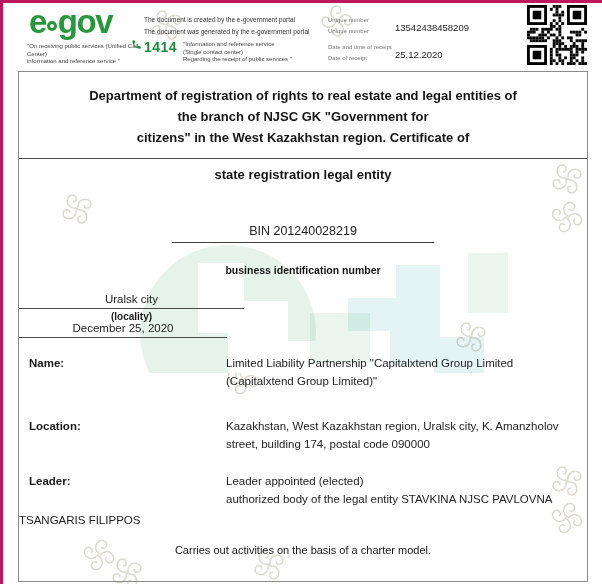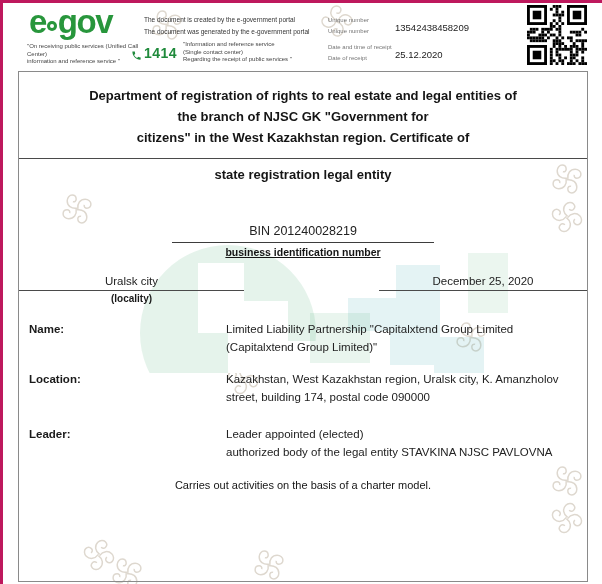--- a/index.html
+++ b/index.html
@@ -12,53 +12,53 @@
   .logo{position:absolute;left:26px;top:2px;font-weight:bold;font-size:33px;
         letter-spacing:-1.5px;color:#28963c;line-height:34px;}
   .logo-dot{display:inline-block;width:10px;height:10px;border-radius:50%;
         background:#28963c;position:relative;margin:0 1px 2px 1px;}
   .logo-dot::after{content:"";position:absolute;left:3px;top:3px;width:4px;height:4px;
         border-radius:50%;background:#fff;}
   .logo-caption{position:absolute;left:24px;top:40px;width:118px;font-size:6px;
         line-height:7.5px;color:#444;}
   .portal-lines{position:absolute;left:141px;top:11px;font-size:6.5px;line-height:11.5px;
         color:#333;white-space:pre-line;}
-  .phone-row{position:absolute;left:128px;top:42px;display:flex;align-items:flex-end;}
+  .phone-row{position:absolute;left:128px;top:36px;display:flex;align-items:flex-start;}
   .phone-icon{width:11px;height:11px;margin-right:2px;}
   .phone-number{font-size:14px;font-weight:bold;color:#1f8a3b;letter-spacing:.5px;}
   .phone-caption{position:absolute;left:180px;top:38px;width:140px;font-size:6px;
         line-height:7.5px;color:#444;white-space:pre-line;}
   .meta-label{position:absolute;font-size:6px;line-height:11px;color:#777;white-space:pre-line;}
   .meta-value{position:absolute;font-size:9.5px;color:#222;}
   .qr{position:absolute;left:524px;top:2px;width:60px;height:60px;}
 
   
   .doc{position:absolute;left:15px;top:68px;width:568px;height:509px;
        border:1px solid #8a8a8a;background:transparent;z-index:1;}
   .doc-inner{position:relative;z-index:2;}
   .title-a{padding-top:13px;padding-bottom:10px;border-bottom:1px solid #4a4a4a;
        text-align:center;font-weight:bold;font-size:13px;line-height:21px;color:#151515;}
   .title-b{margin-top:5px;text-align:center;font-weight:bold;font-size:13px;
        line-height:21px;color:#151515;}
   .bin-block{margin-top:39px;text-align:center;}
   .bin-number{font-size:12.5px;color:#222;text-align:center;}
   .bin-rule{width:262px;margin:4px auto 0 auto;border-bottom:1.5px solid #3d3d3d;}
-  .bin-caption{margin-top:3px;font-weight:bold;font-size:10.5px;color:#151515;text-decoration:underline;}
-  .loc-row{display:flex;justify-content:space-between;margin-top:17px;}
+  .bin-caption{margin-top:21px;font-weight:bold;font-size:10.5px;color:#151515;}
+  .loc-row{display:flex;justify-content:space-between;margin-top:17px;flex-direction:column;}
   .loc-left{width:225px;}
   .loc-line{border-bottom:1.5px solid #4a4a4a;padding-bottom:3px;text-align:center;
        font-size:11.5px;color:#222;}
   .loc-caption{margin-top:2px;text-align:center;font-weight:bold;font-size:10px;}
   .date-right{width:208px;}
   .fields{margin-top:16px;}
   .field-row{display:flex;}
   .field-label{width:207px;padding-left:10px;box-sizing:border-box;font-weight:bold;
        font-size:11.5px;line-height:18px;}
   .field-value{width:338px;font-size:11.5px;line-height:18px;white-space:pre-line;color:#222;}
-  .mb-name{margin-bottom:14px;}
+  .mb-name{margin-bottom:27px;}
   .mb-loc{margin-bottom:19px;}
   .mb-lead{margin-bottom:3px;}
   .footer-note{margin-top:15px;text-align:center;font-weight:normal;font-size:11px;color:#151515;}
 
   
   .watermark{position:absolute;left:45px;top:190px;width:490px;height:180px;z-index:1;
        pointer-events:none;}
   .orn{position:absolute;width:36px;height:36px;color:#ded8cf;pointer-events:none;z-index:0;}
   .defs-holder{position:absolute;width:0;height:0;overflow:hidden;}
 </style>
@@ -338,20 +338,21 @@
         <div class="field-row mb-loc">
           <div class="field-label">Location:</div>
           <div class="field-value">Kazakhstan, West Kazakhstan region, Uralsk city, K. Amanzholov street, building 174, postal code 090000</div>
         </div>
         <div class="field-row mb-lead">
           <div class="field-label">Leader:</div>
           <div class="field-value">Leader appointed (elected)
 authorized body of the legal entity STAVKINA NJSC PAVLOVNA</div>
         </div>
         <div class="field-row">
+          <div class="field-value">TSANGARIS FILIPPOS</div>
         </div>
       </div>
 
       <div class="footer-note">Carries out activities on the basis of a charter model.</div>
 
     </div>
   </div>
 </div>
 
 </body></html>

